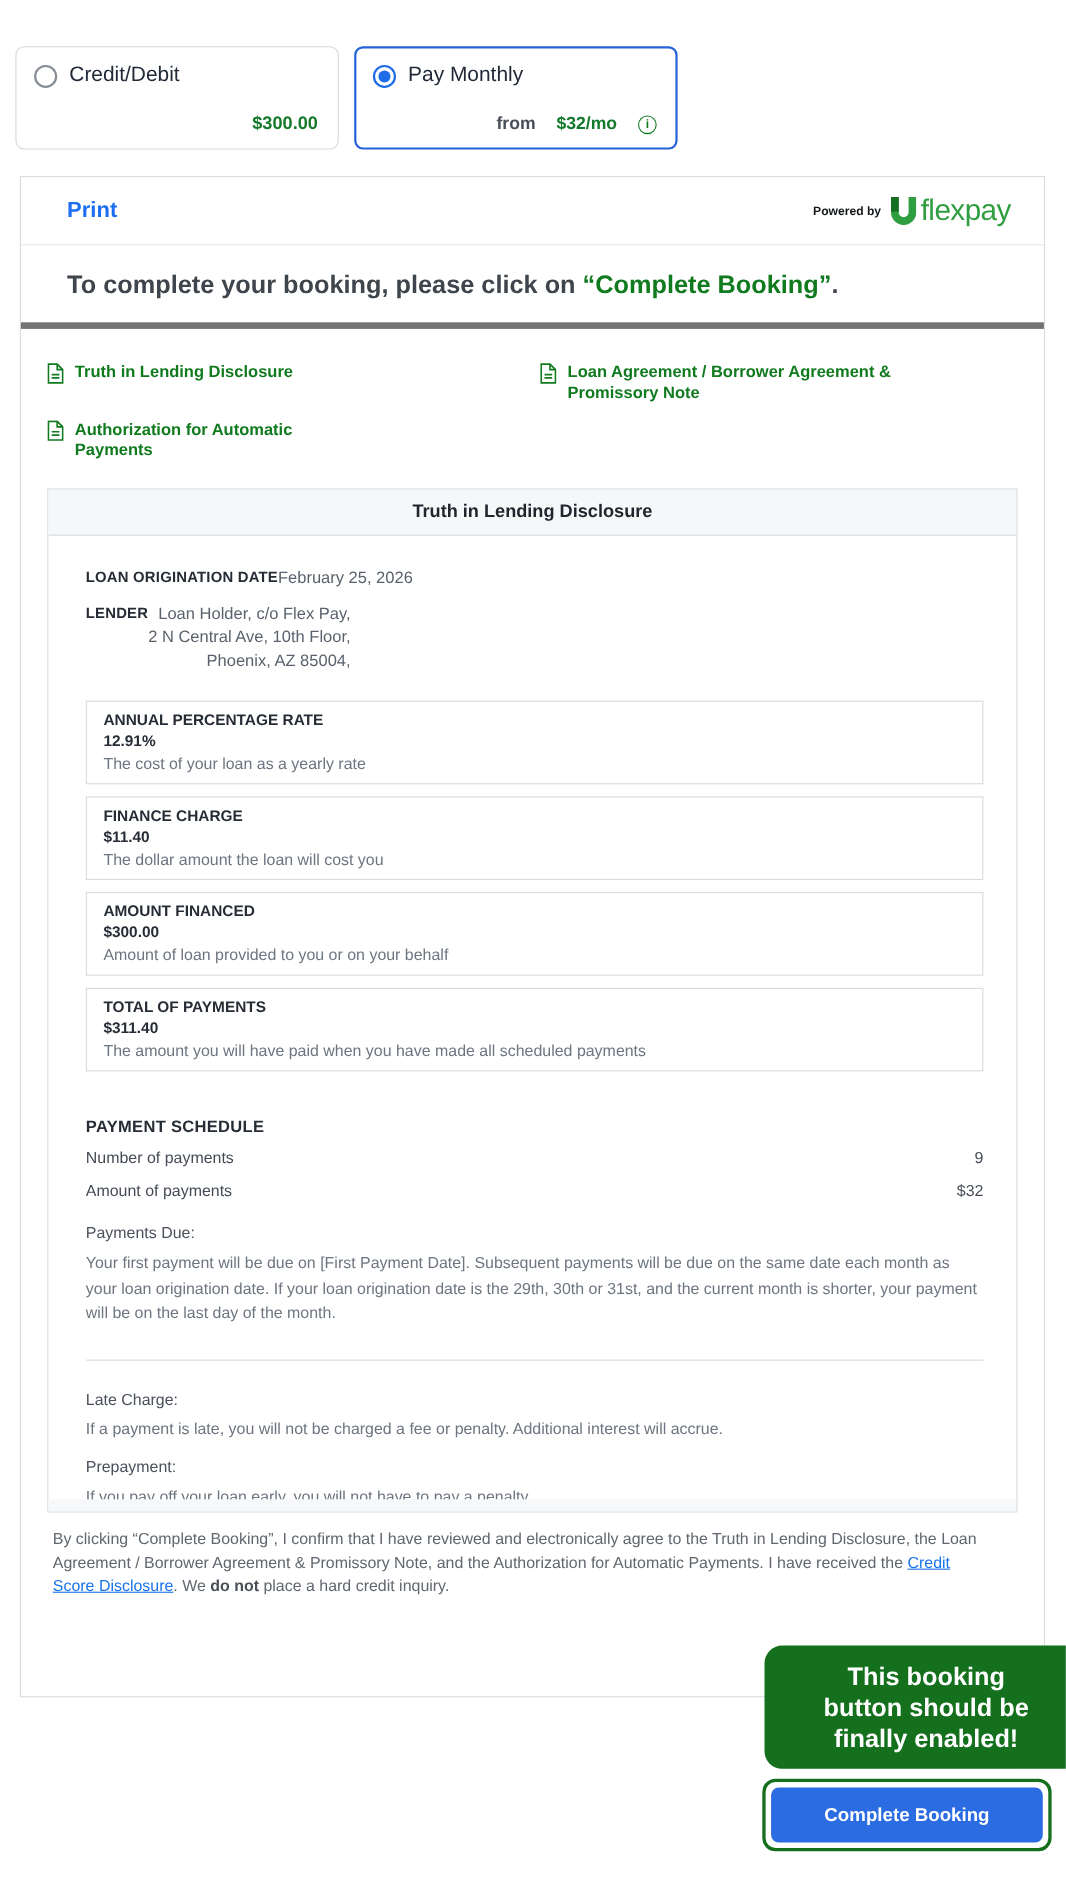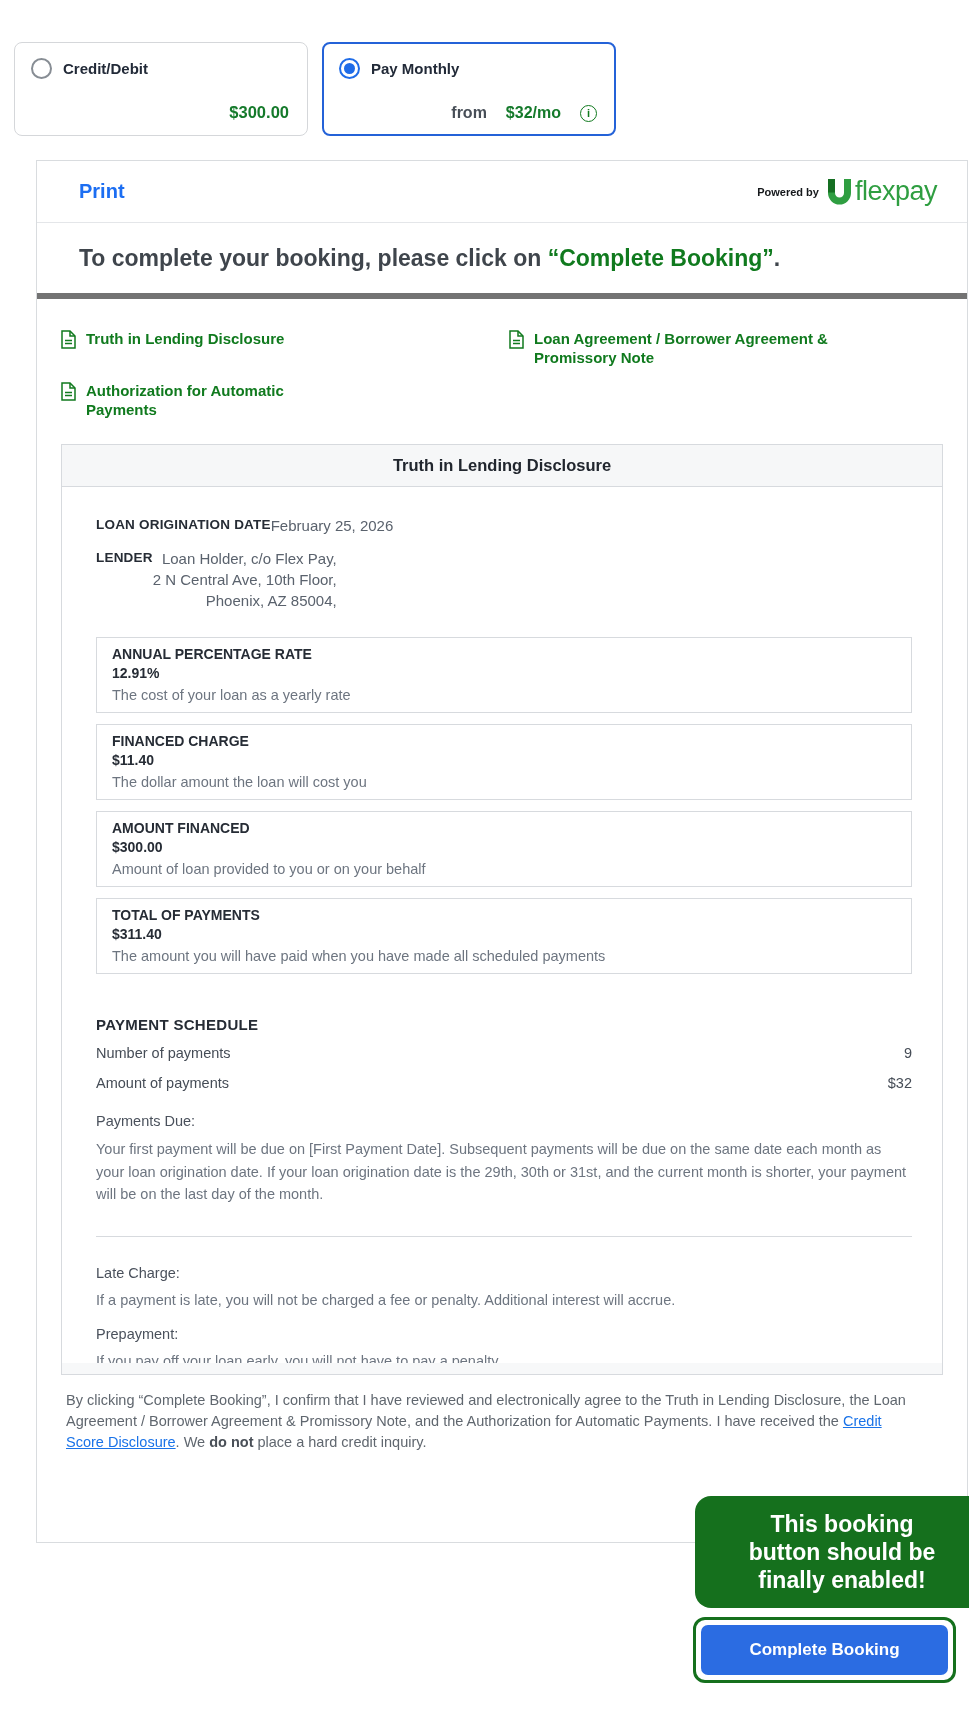--- a/index.html
+++ b/index.html
@@ -9,30 +9,30 @@
 
   
   .cards-row { position: absolute; left: 14px; top: 42px; display: flex; gap: 14px; }
   .pay-card { width: 294px; height: 94px; background: #fff; border: 1px solid #d5d7da; border-radius: 8px;
               padding: 15px 18px 13px 16px; display: flex; flex-direction: column; justify-content: space-between; cursor: pointer; }
   .pay-card.selected { border: 2px solid #2462d8; padding: 14px 17px 12px 15px; }
   .card-top { display: flex; align-items: center; gap: 11px; }
   .radio { width: 21px; height: 21px; border: 2px solid #878d94; border-radius: 50%; background: #fff; flex: 0 0 auto; }
   .radio.checked { border-color: #1f6ce8; position: relative; }
   .radio.checked::after { content: ""; position: absolute; inset: 3px; background: #1f6ce8; border-radius: 50%; }
-  .card-label { font-size: 15px; font-weight: 700; color: #222a38; }
+  .card-label { font-size: 19px; font-weight: 400; color: #222a38; }
   .card-price { align-self: flex-end; font-size: 16.5px; font-weight: 700; color: #157a2b; }
   .price-line { align-self: flex-end; display: flex; align-items: center; gap: 19px; }
   .from-txt { font-size: 16px; font-weight: 600; color: #474e57; }
   .amt-txt { font-size: 16px; font-weight: 700; color: #157a2b; }
   .info-i { width: 17px; height: 17px; border: 1.6px solid #107a1e; border-radius: 50%; color: #107a1e;
             font-size: 11px; font-weight: 700; display: inline-flex; align-items: center; justify-content: center; cursor: pointer; }
 
   
-  .container { position: absolute; left: 36px; top: 160px; width: 932px; height: 1383px;
+  .container { position: absolute; left: 18px; top: 160px; width: 932px; height: 1383px;
                border: 1px solid #d9dcdf; background: #fff; }
   .bar { height: 62px; display: flex; align-items: center; justify-content: space-between;
          padding: 0 30px 0 42px; border-bottom: 1px solid #e4e6e9; }
   .print-link { font-size: 20px; font-weight: 700; color: #1c6ef2; text-decoration: none; cursor: pointer; }
   .powered { display: flex; align-items: center; gap: 9px; }
   .powered-by { font-size: 11px; font-weight: 600; color: #15181b; }
   .brand { display: flex; align-items: center; gap: 4px; }
   .brand-name { font-size: 27px; font-weight: 500; color: #2f9e41; letter-spacing: -0.5px; }
 
   .headline { padding: 22px 42px 21px; font-size: 23px; font-weight: 700; color: #3f454c;
@@ -173,21 +173,21 @@
 
         <div class="tila-box">
           <div class="box-top">
             <span>ANNUAL PERCENTAGE RATE</span>
             <span>12.91%</span>
           </div>
           <div class="box-desc">The cost of your loan as a yearly rate</div>
         </div>
         <div class="tila-box">
           <div class="box-top">
-            <span>FINANCED CHARGE</span>
+            <span>FINANCE CHARGE</span>
             <span>$11.40</span>
           </div>
           <div class="box-desc">The dollar amount the loan will cost you</div>
         </div>
         <div class="tila-box">
           <div class="box-top">
             <span>AMOUNT FINANCED</span>
             <span>$300.00</span>
           </div>
           <div class="box-desc">Amount of loan provided to you or on your behalf</div>

